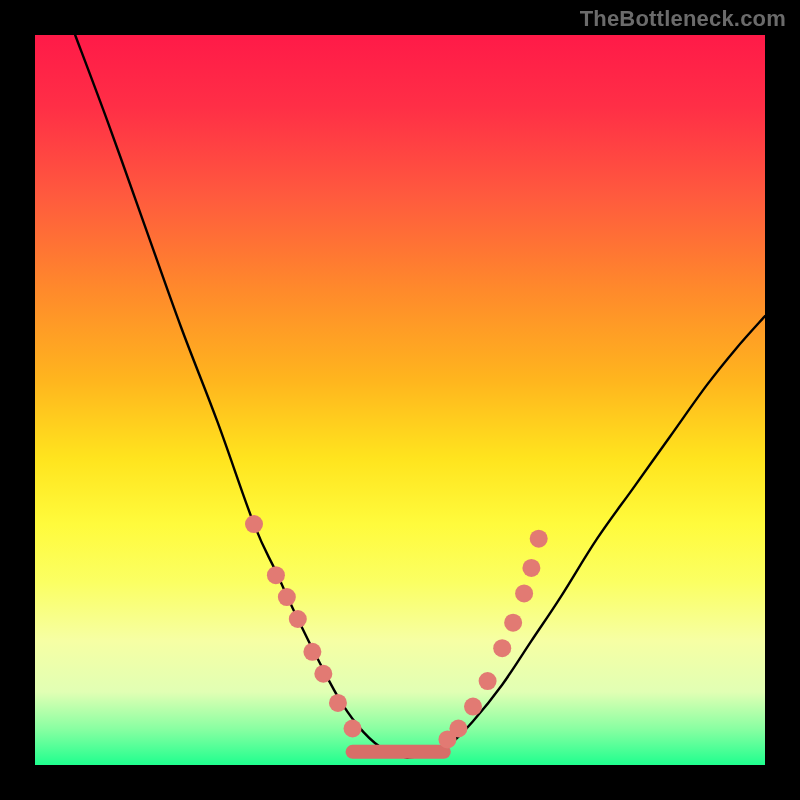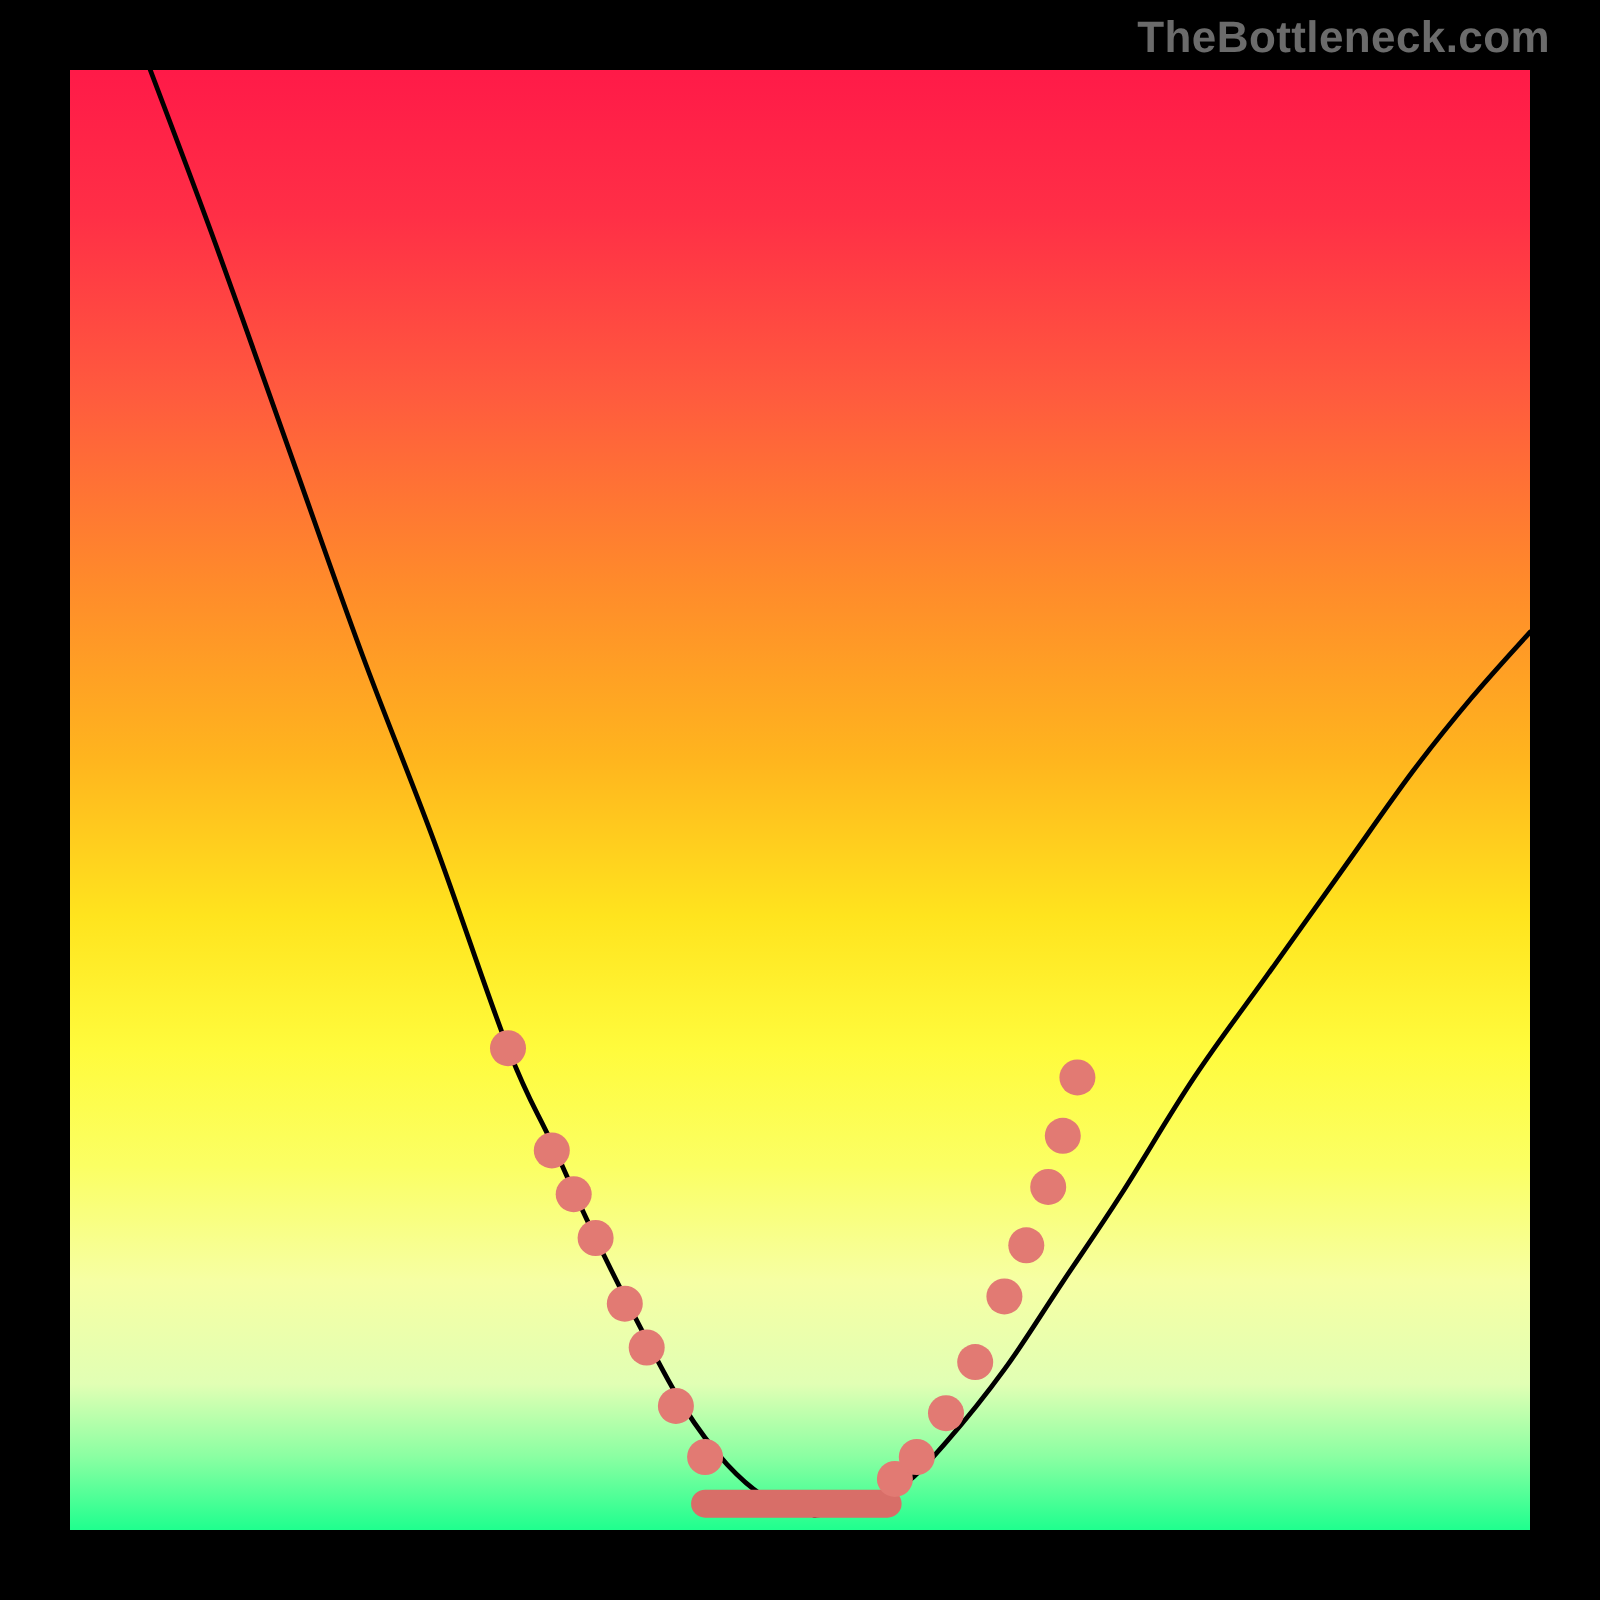--- a/index.html
+++ b/index.html
@@ -13,21 +13,21 @@
   }
   .frame {
     position: relative;
     width: 800px;
     height: 800px;
     background: #000;
   }
   .watermark {
     position: absolute;
     top: 6px;
-    right: 25px;
+    right: 14px;
     color: #6b6b6b;
     font-size: 22px;
     font-weight: 600;
     letter-spacing: 0.2px;
     z-index: 10;
   }
   .plot-area {
     position: absolute;
     left: 35px;
     top: 35px;

